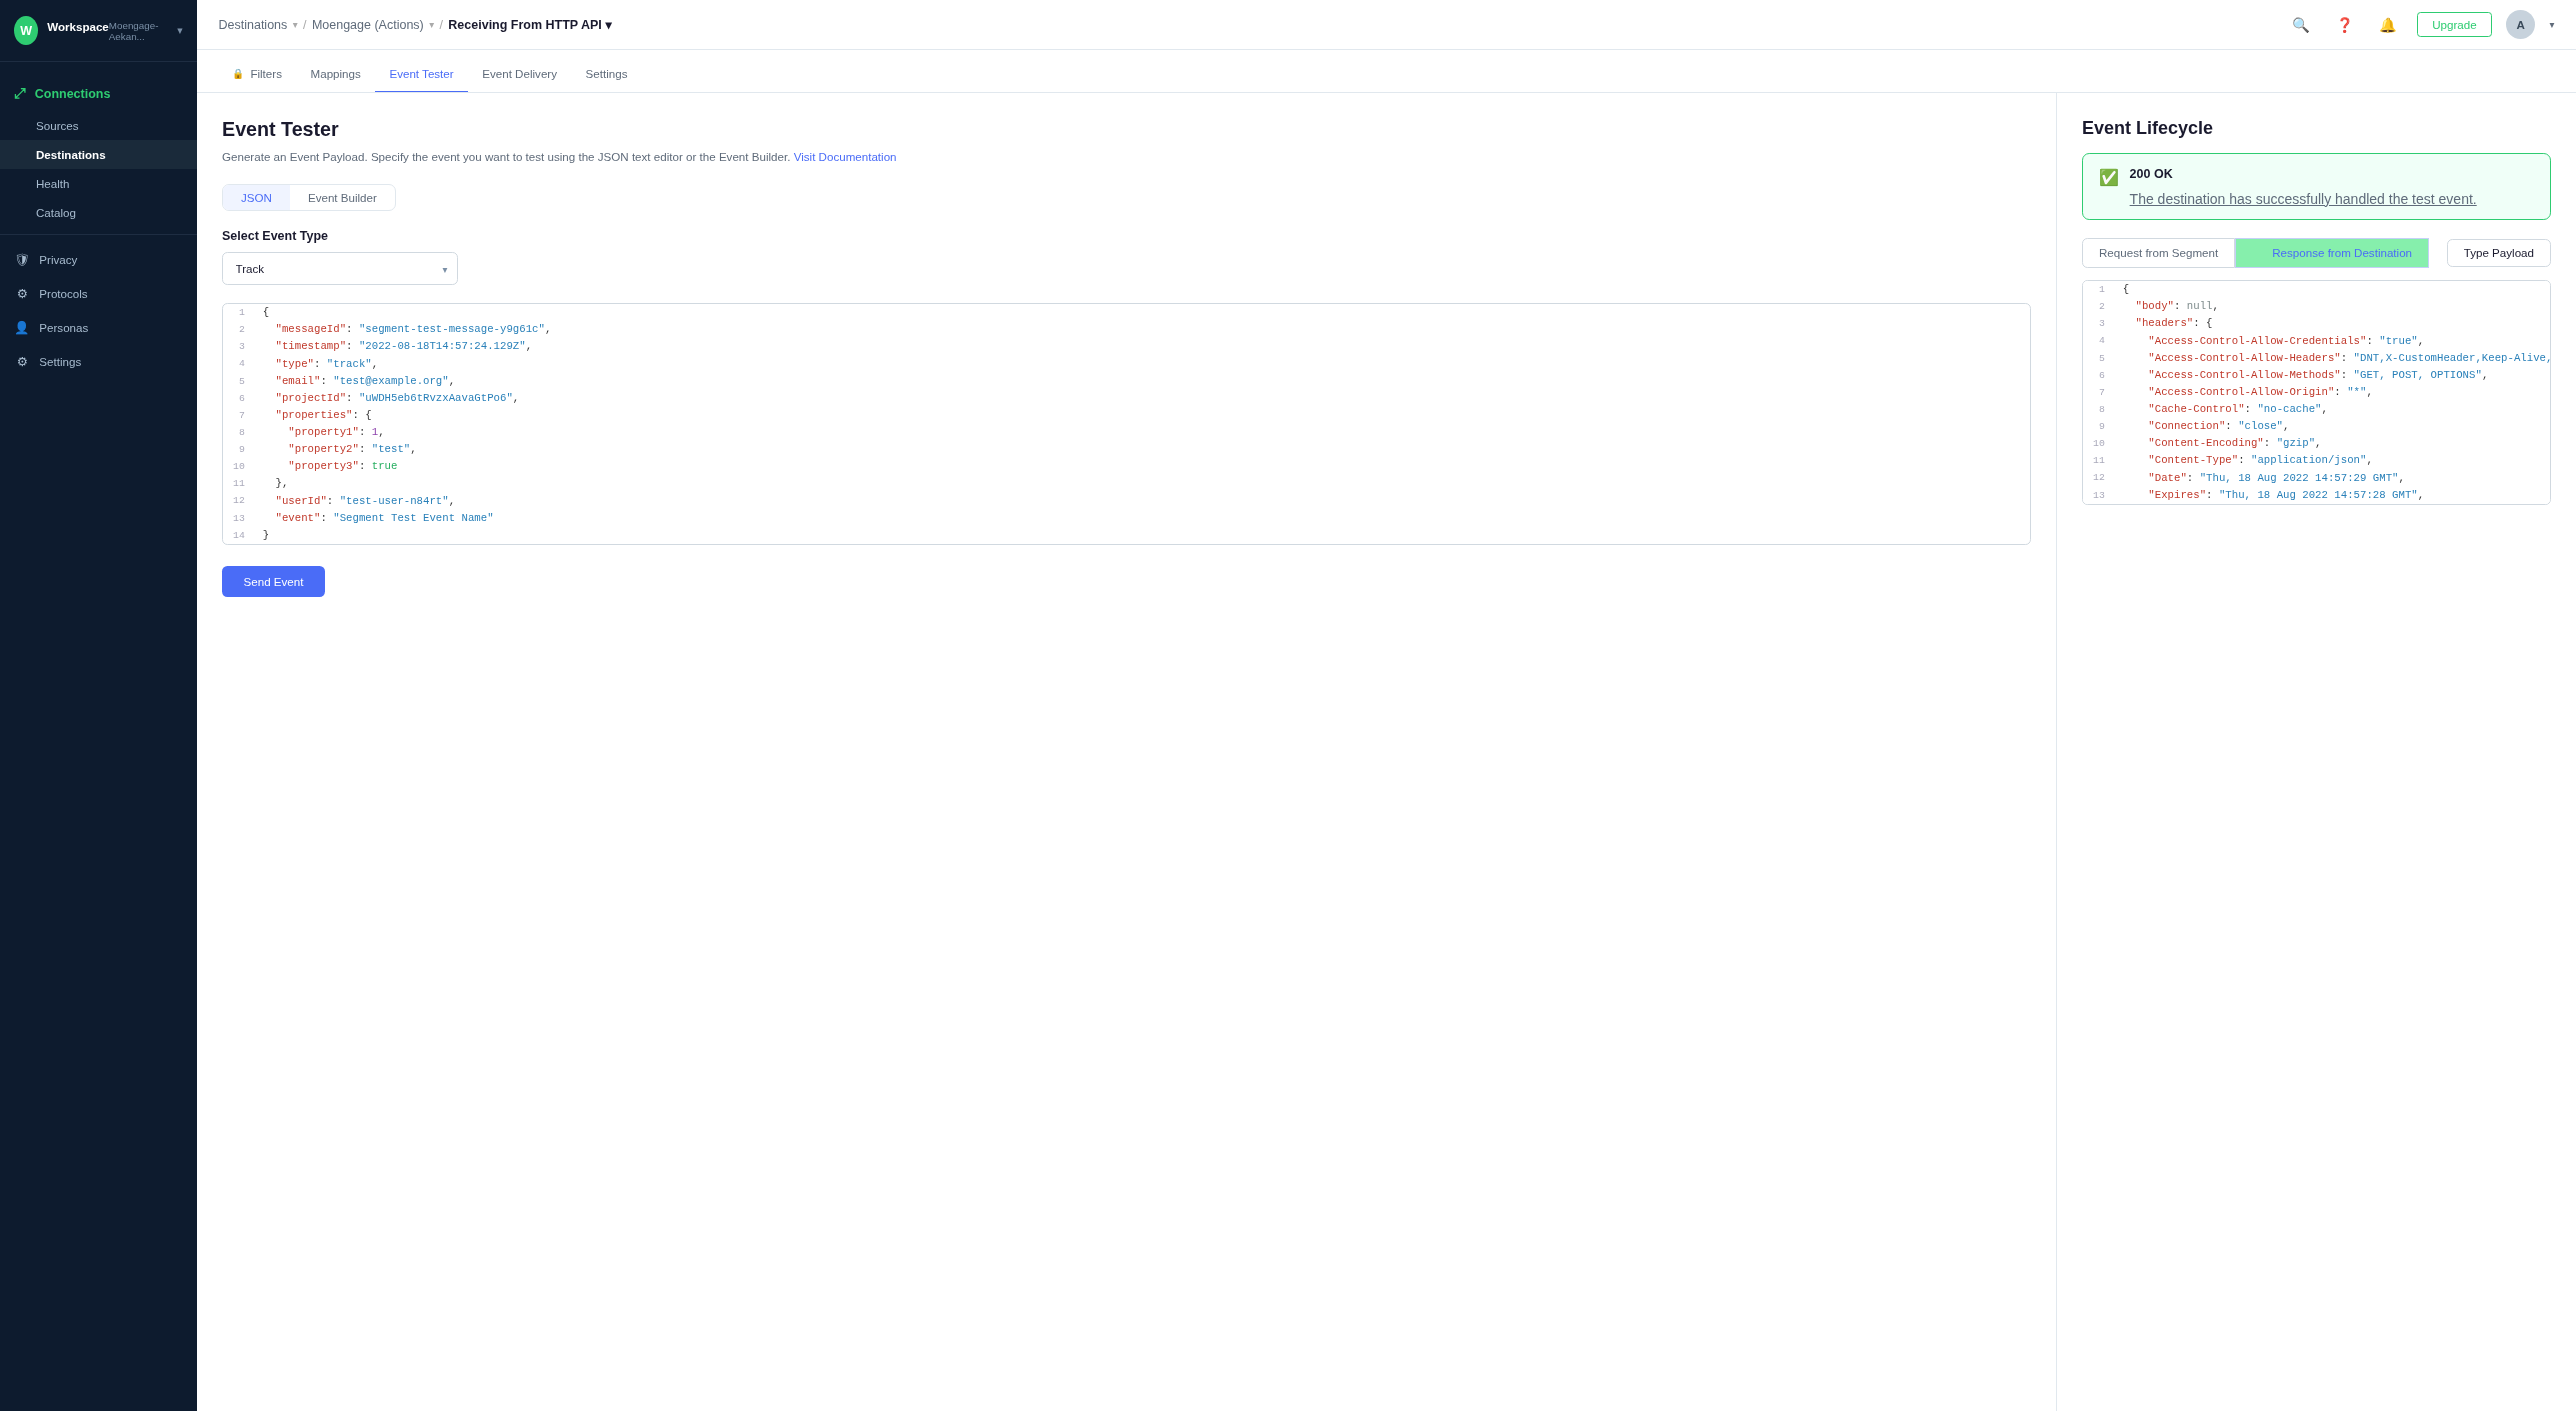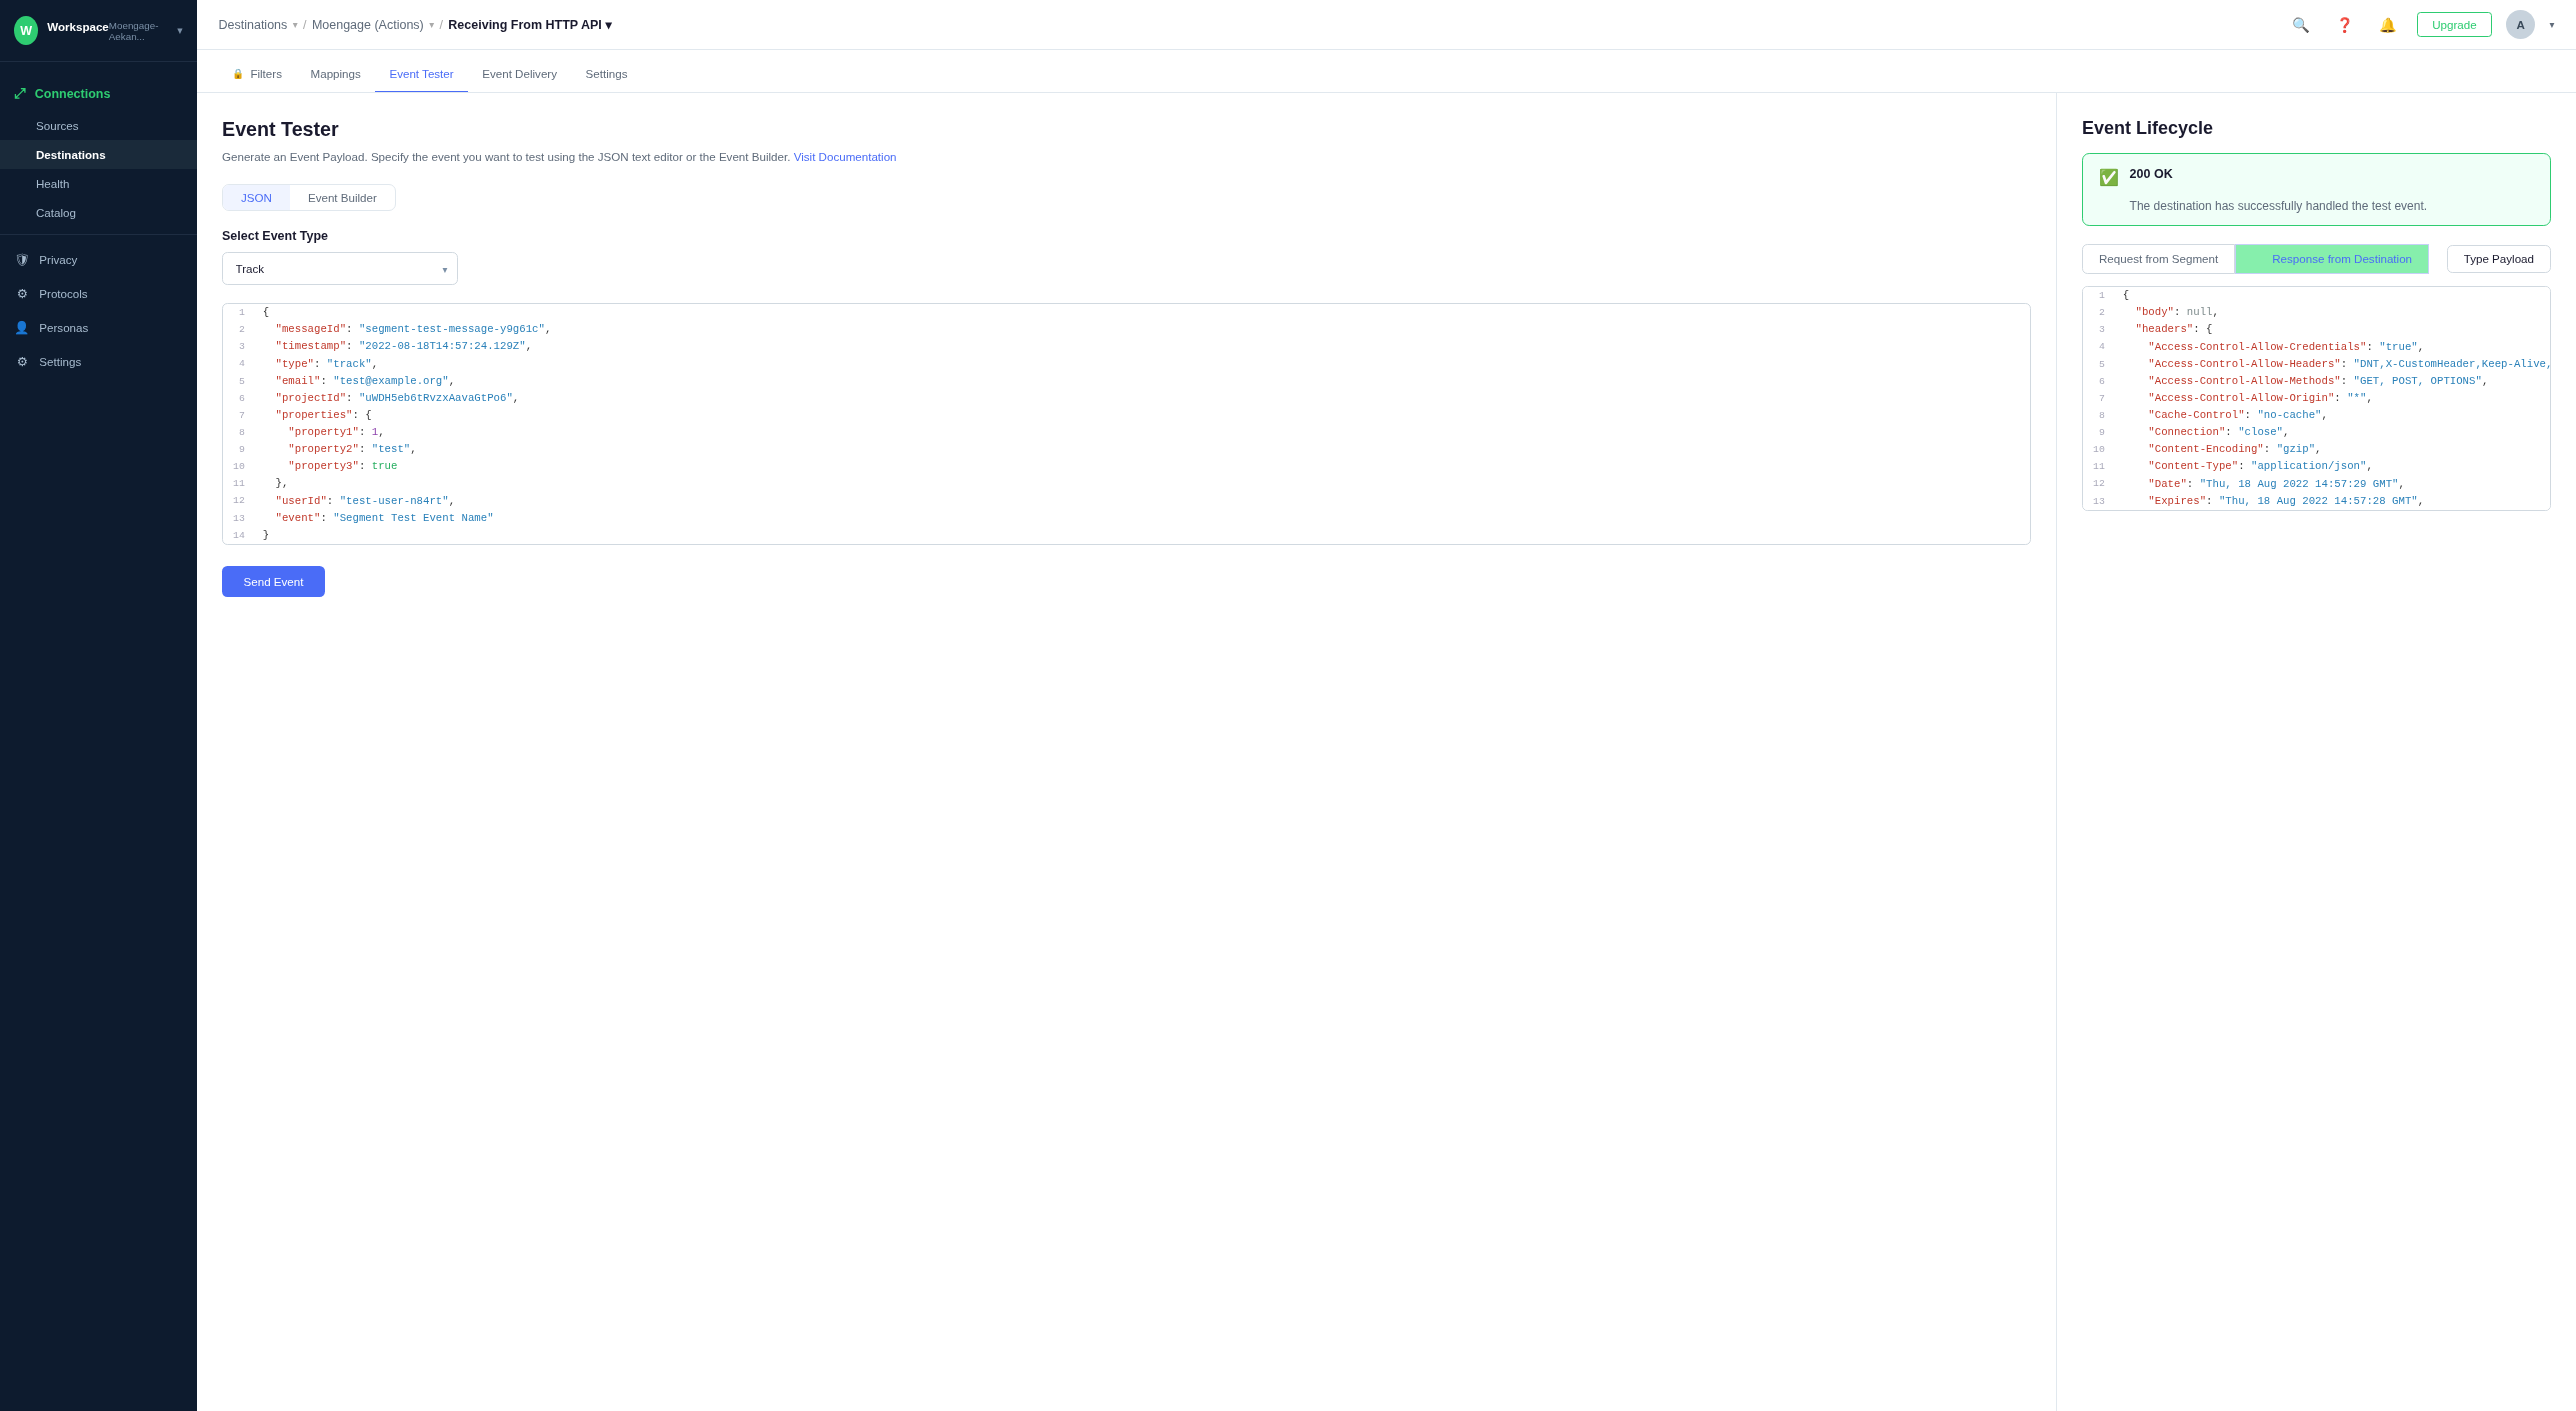--- a/index.html
+++ b/index.html
@@ -80,21 +80,21 @@
     .send-btn { margin-top: 21.5px; padding: 9px 21.5px; background: #4a6cf7; color: #fff; border: none; border-radius: 5.4px; font-size: 11.6px; font-weight: 500; cursor: pointer; }
 
     
     .right-panel { width: 519px; min-width: 519px; padding: 25px 25px; overflow-y: auto; background: #fff; }
     .lifecycle-title { font-size: 18px; font-weight: 700; color: #1a1a2e; margin-bottom: 14.3px; }
 
     
     .success-banner { border: 1.3px solid #2ecc71; border-radius: 7.2px; background: #f0fff8; padding: 12.5px 16px; margin-bottom: 18px; display: flex; align-items: flex-start; gap: 10.7px; }
     .success-icon { color: #2ecc71; font-size: 16px; margin-top: 0.9px; }
     .success-code { font-weight: 700; font-size: 12.5px; color: #1a1a2e; }
-    .success-msg { font-size: 12px; color: #5f6b7a; margin-top: 18px; }
+    .success-msg { font-size: 14px; color: #5f6b7a; margin-top: 10px; text-decoration: underline; }
 
     
     .response-tabs { display: flex; align-items: center; margin-bottom: 12.5px; gap: 0; }
     .resp-tab { padding: 7.2px 16px; font-size: 11.6px; cursor: pointer; border: 0.9px solid #d1d9e0; background: #fff; color: #5f6b7a; }
     .resp-tab:first-child { border-radius: 5.4px 0 0 5.4px; }
     .resp-tab:last-child { border-radius: 0 5.4px 5.4px 0; }
     .resp-tab.active { background: #86efac; color: #4a6cf7; font-weight: 500; border-color: #c5d0f7; padding-left: 36px; }
     .copy-payload-btn { margin-left: auto; padding: 6.3px 16px; background: #fff; border: 0.9px solid #d1d9e0; border-radius: 5.4px; font-size: 11.6px; color: #1a1a2e; cursor: pointer; }
 
     

